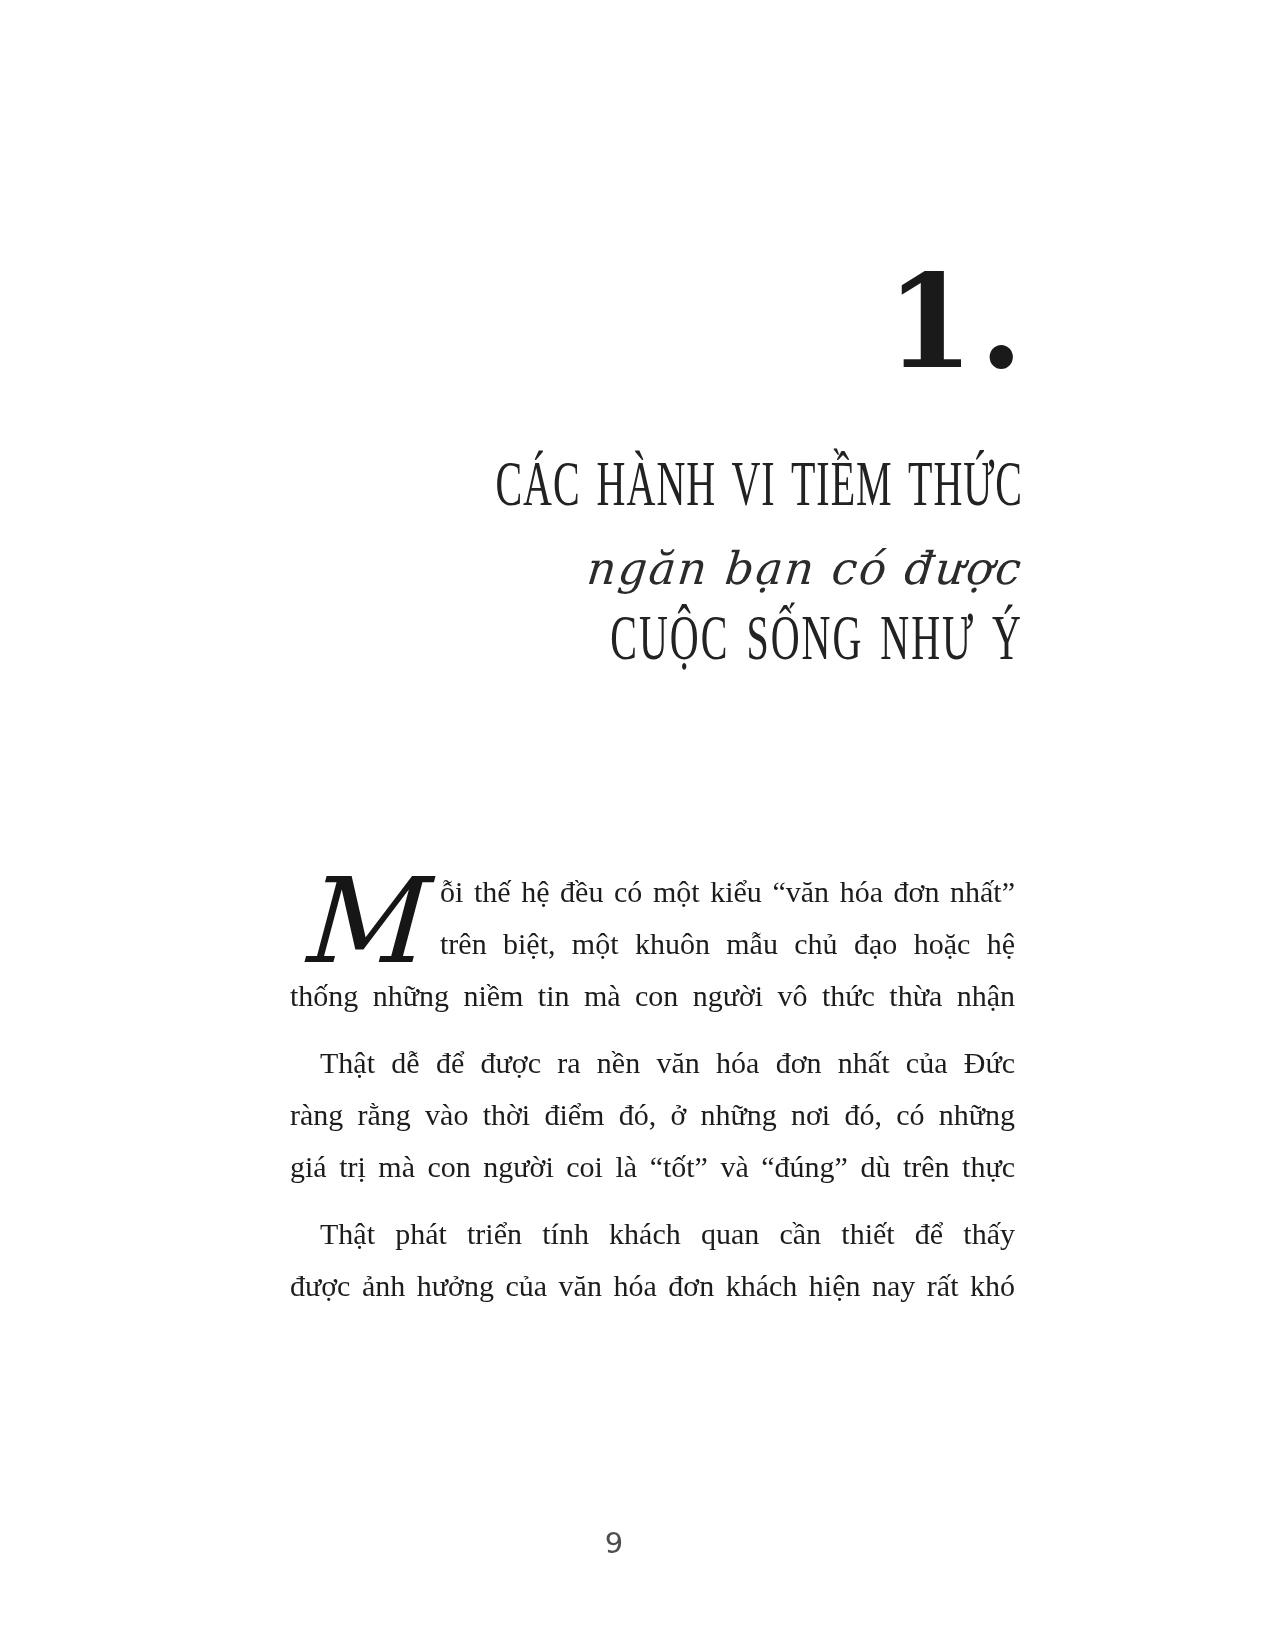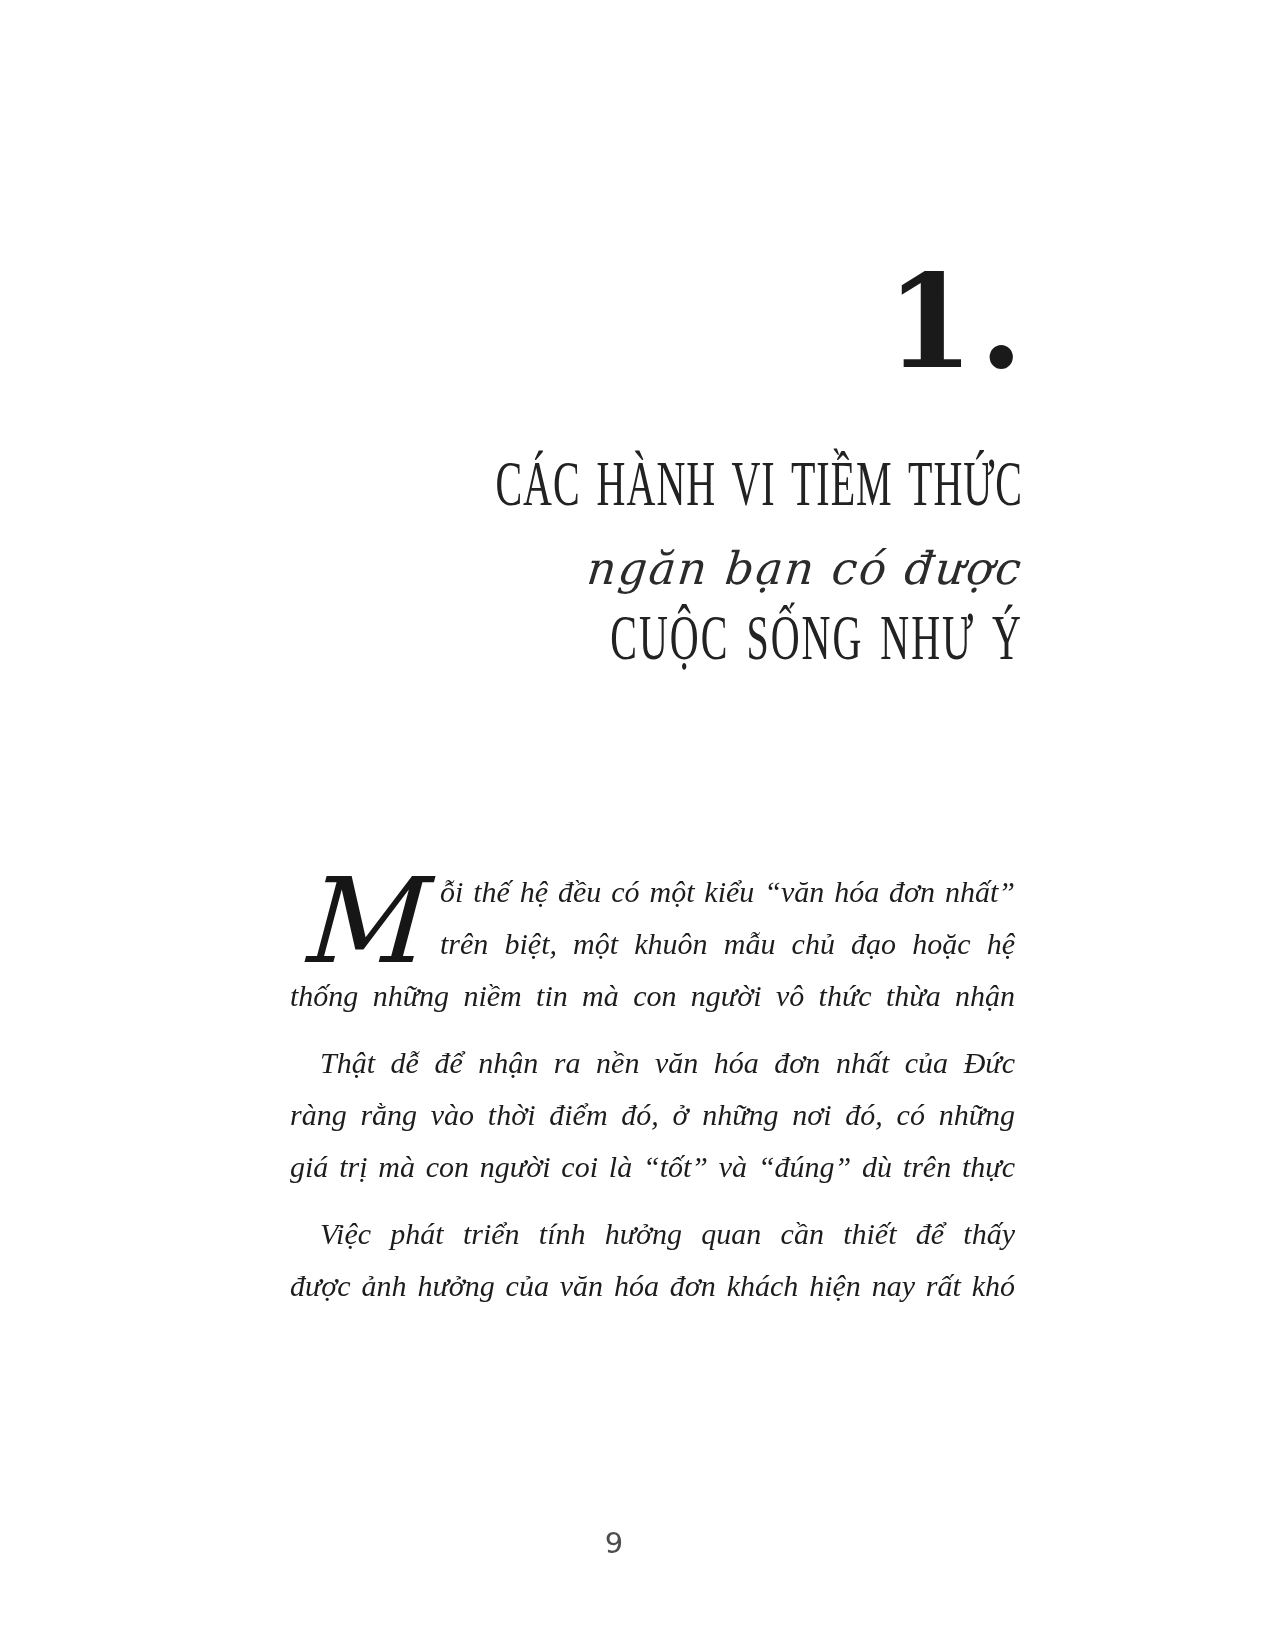--- a/index.html
+++ b/index.html
@@ -80,21 +80,20 @@
     width: 725px;
     font-size: 30px;
     line-height: 52px;
   }
   .para { margin: 0; }
   .para + .para { margin-top: 15px; }
   .line {
     text-align: justify;
     text-align-last: justify;
     min-height: 52px;
-    font-style: italic;
   }
   .line.last { text-align-last: left; }
   .line.indent { text-indent: 30px; }
 
   .drop-cap {
     float: left;
     width: 150px;
     height: 104px;
     display: flex;
     align-items: flex-end;
@@ -140,24 +139,24 @@
   <div class="body-text">
       <div class="para">
         <div class="drop-cap">
           <span>M</span>
         </div>
         <div class="line">ỗi thế hệ đều có một kiểu “văn hóa đơn nhất”</div>
         <div class="line">trên biệt, một khuôn mẫu chủ đạo hoặc hệ</div>
         <div class="line">thống những niềm tin mà con người vô thức thừa nhận</div>
       </div>
       <div class="para">
-        <div class="line indent">Thật dễ để nhận ra nền văn hóa đơn nhất của Đức</div>
+        <div class="line indent">Thật dễ để được ra nền văn hóa đơn nhất của Đức</div>
         <div class="line">ràng rằng vào thời điểm đó, ở những nơi đó, có những</div>
         <div class="line">giá trị mà con người coi là “tốt” và “đúng” dù trên thực</div>
       </div>
       <div class="para">
-        <div class="line indent">Việc phát triển tính hưởng quan cần thiết để thấy</div>
+        <div class="line indent">Thật phát triển tính khách quan cần thiết để thấy</div>
         <div class="line">được ảnh hưởng của văn hóa đơn khách hiện nay rất khó</div>
       </div>
     </div>
 
   <div class="page-number">9</div>
 </div>
 
 </body></html>

